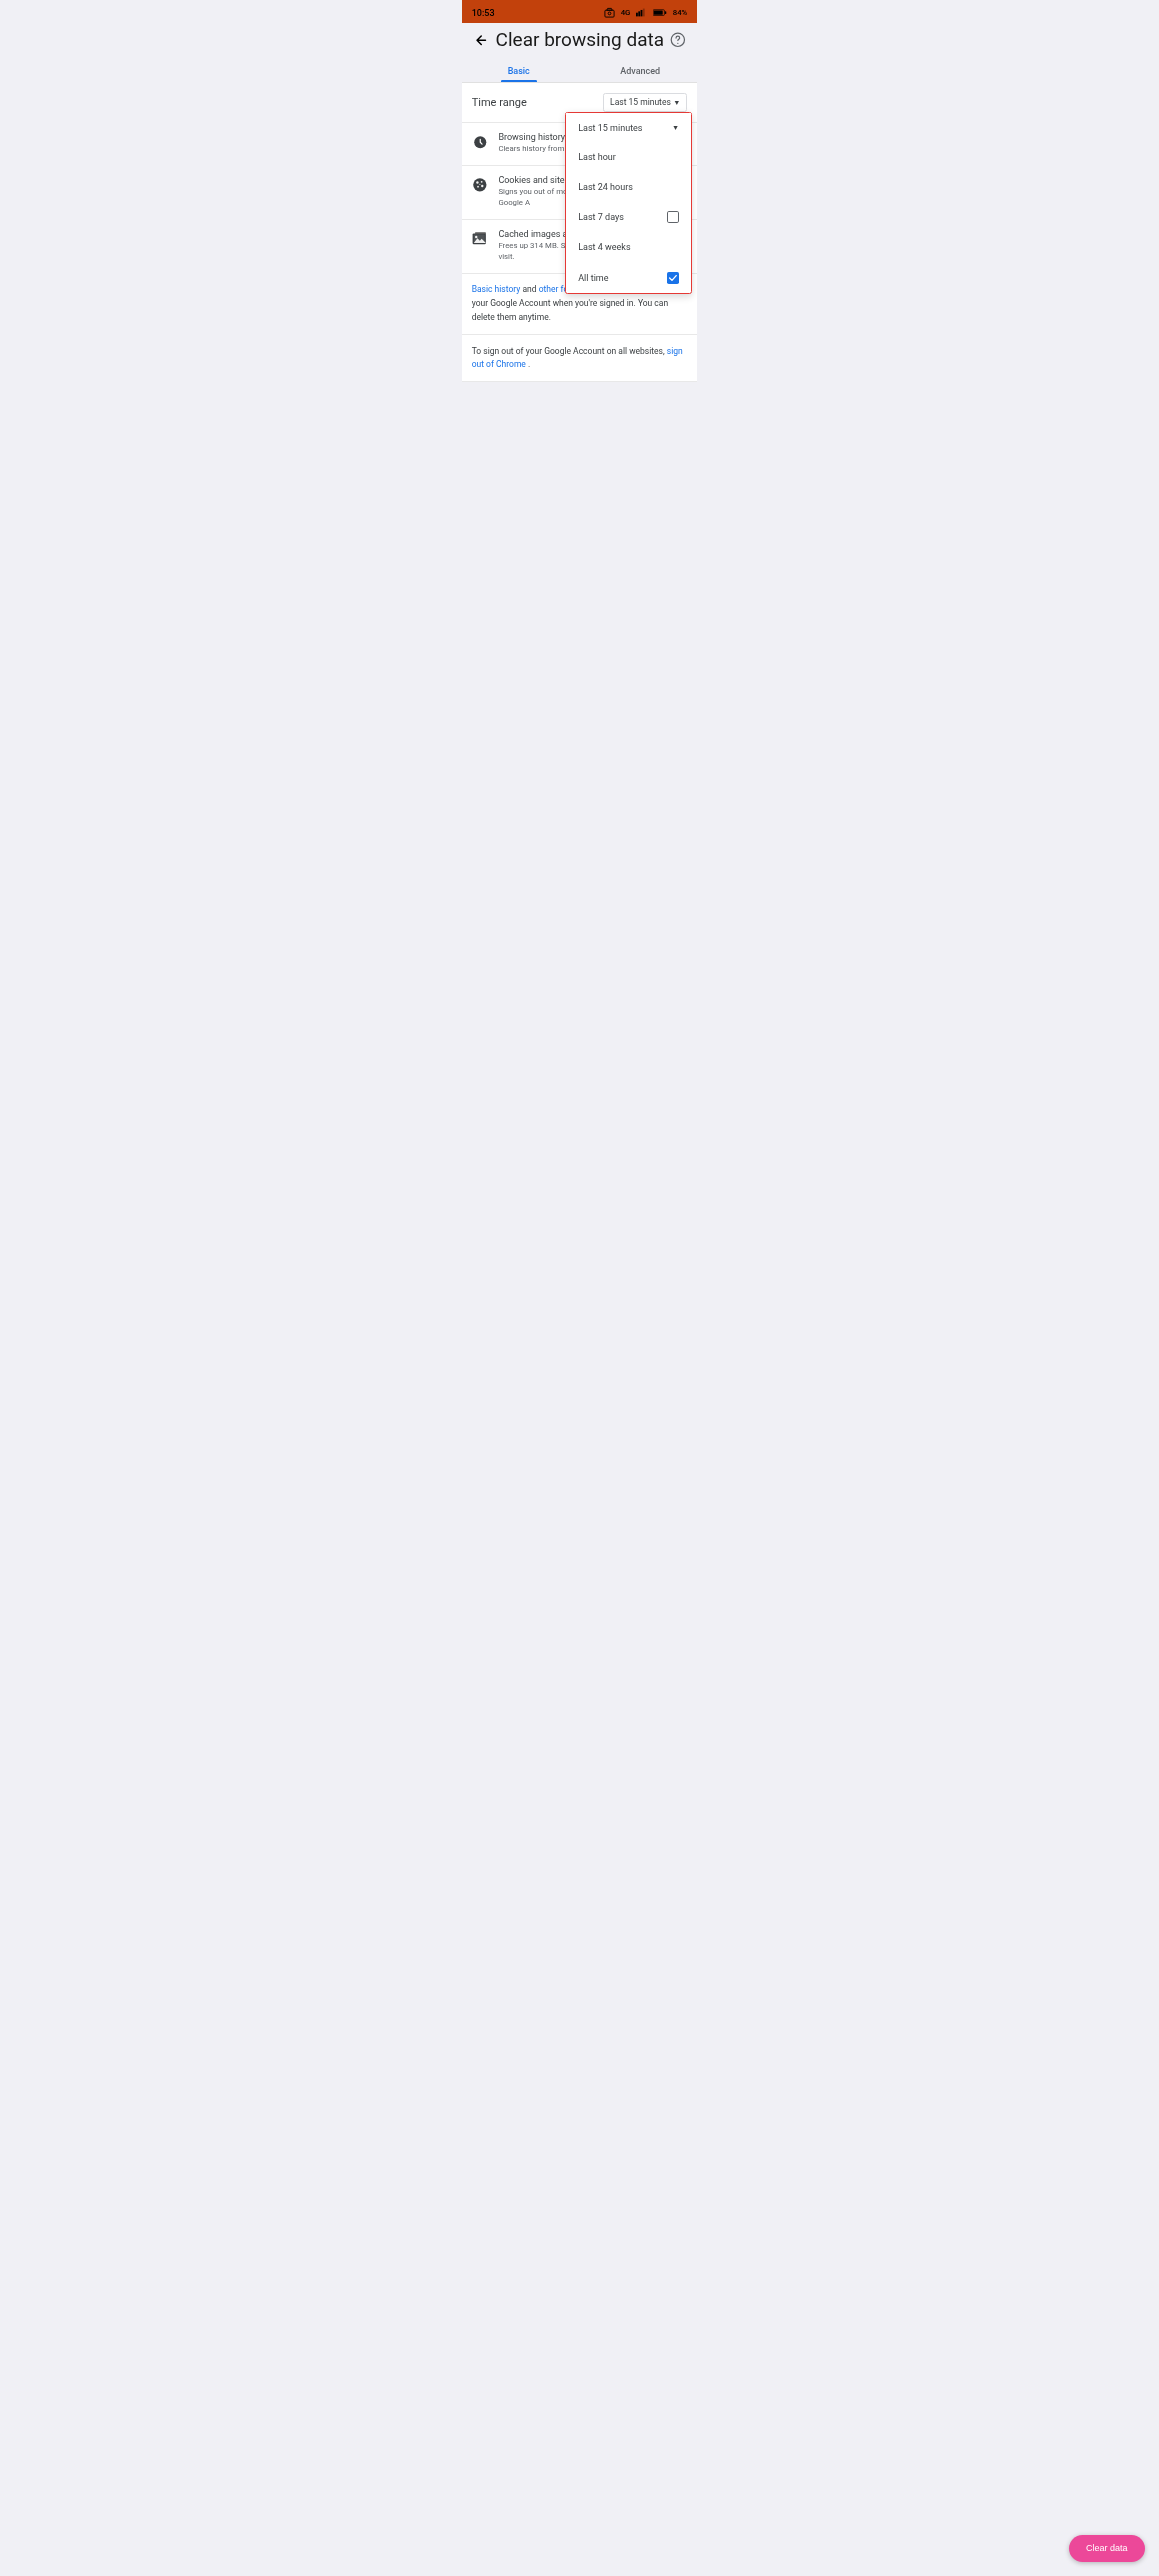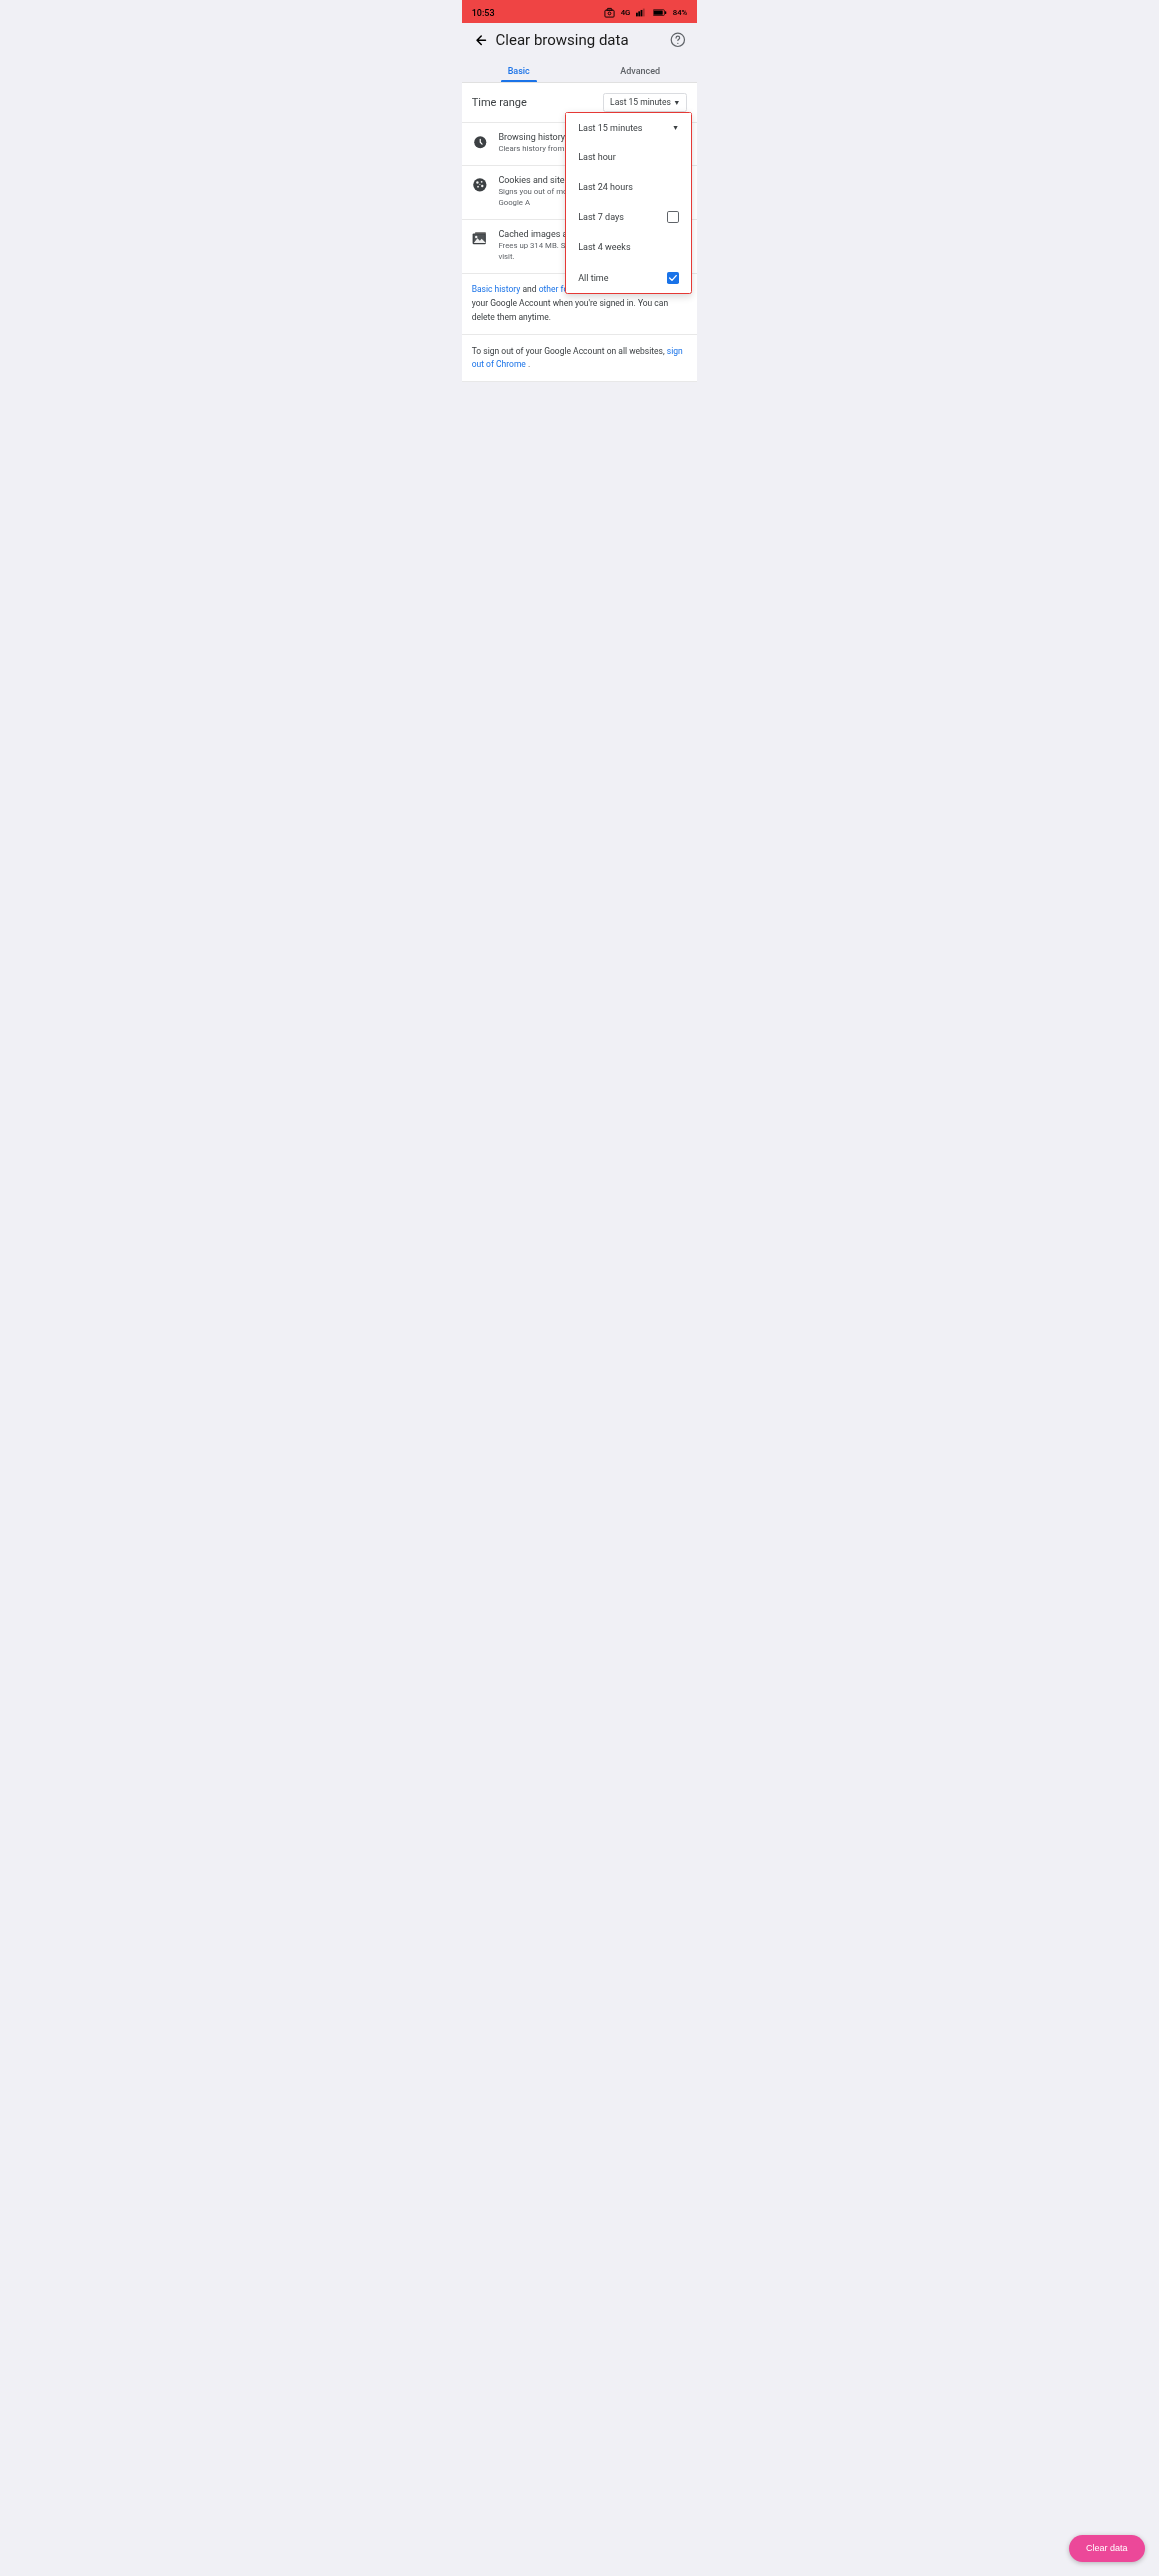--- a/index.html
+++ b/index.html
@@ -14,21 +14,21 @@
       position: relative;
       overflow-x: hidden;
     }
 
     
     .status-bar {
       display: flex;
       justify-content: space-between;
       align-items: center;
       padding: 7.2px 9.7px 4.8px;
-      background: #ef4444;
+      background: #c2410c;
     }
 
     .status-time {
       font-size: 9px;
       font-weight: 500;
       color: #000;
     }
 
     .status-icons {
       display: flex;
@@ -53,21 +53,21 @@
       align-items: center;
       justify-content: center;
       cursor: pointer;
       border: none;
       background: transparent;
       border-radius: 50%;
     }
 
     .app-title {
       flex: 1;
-      font-size: 15px;
+      font-size: 19px;
       font-weight: 400;
       color: #1a1a1a;
       margin-left: 2.4px;
     }
 
     .help-button {
       width: 24px;
       height: 24px;
       display: flex;
       align-items: center;

